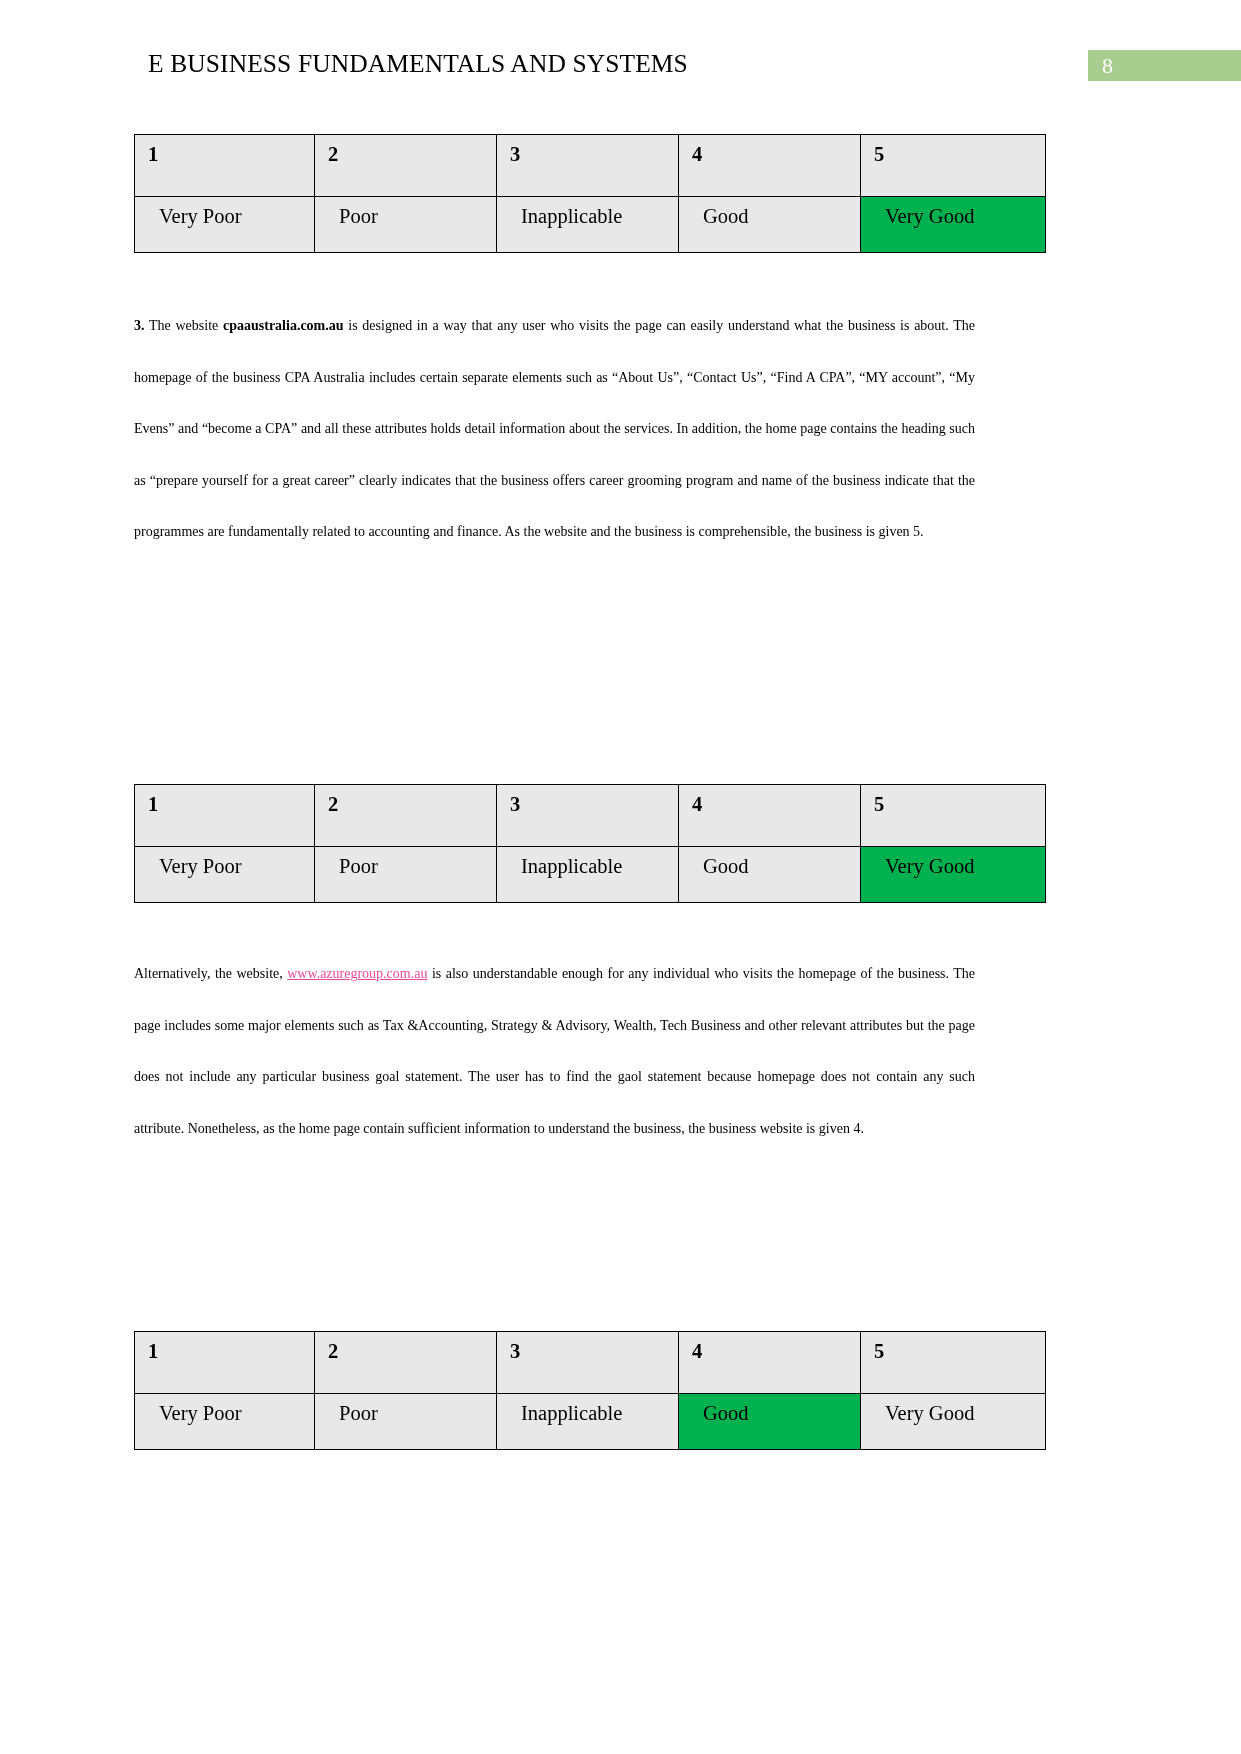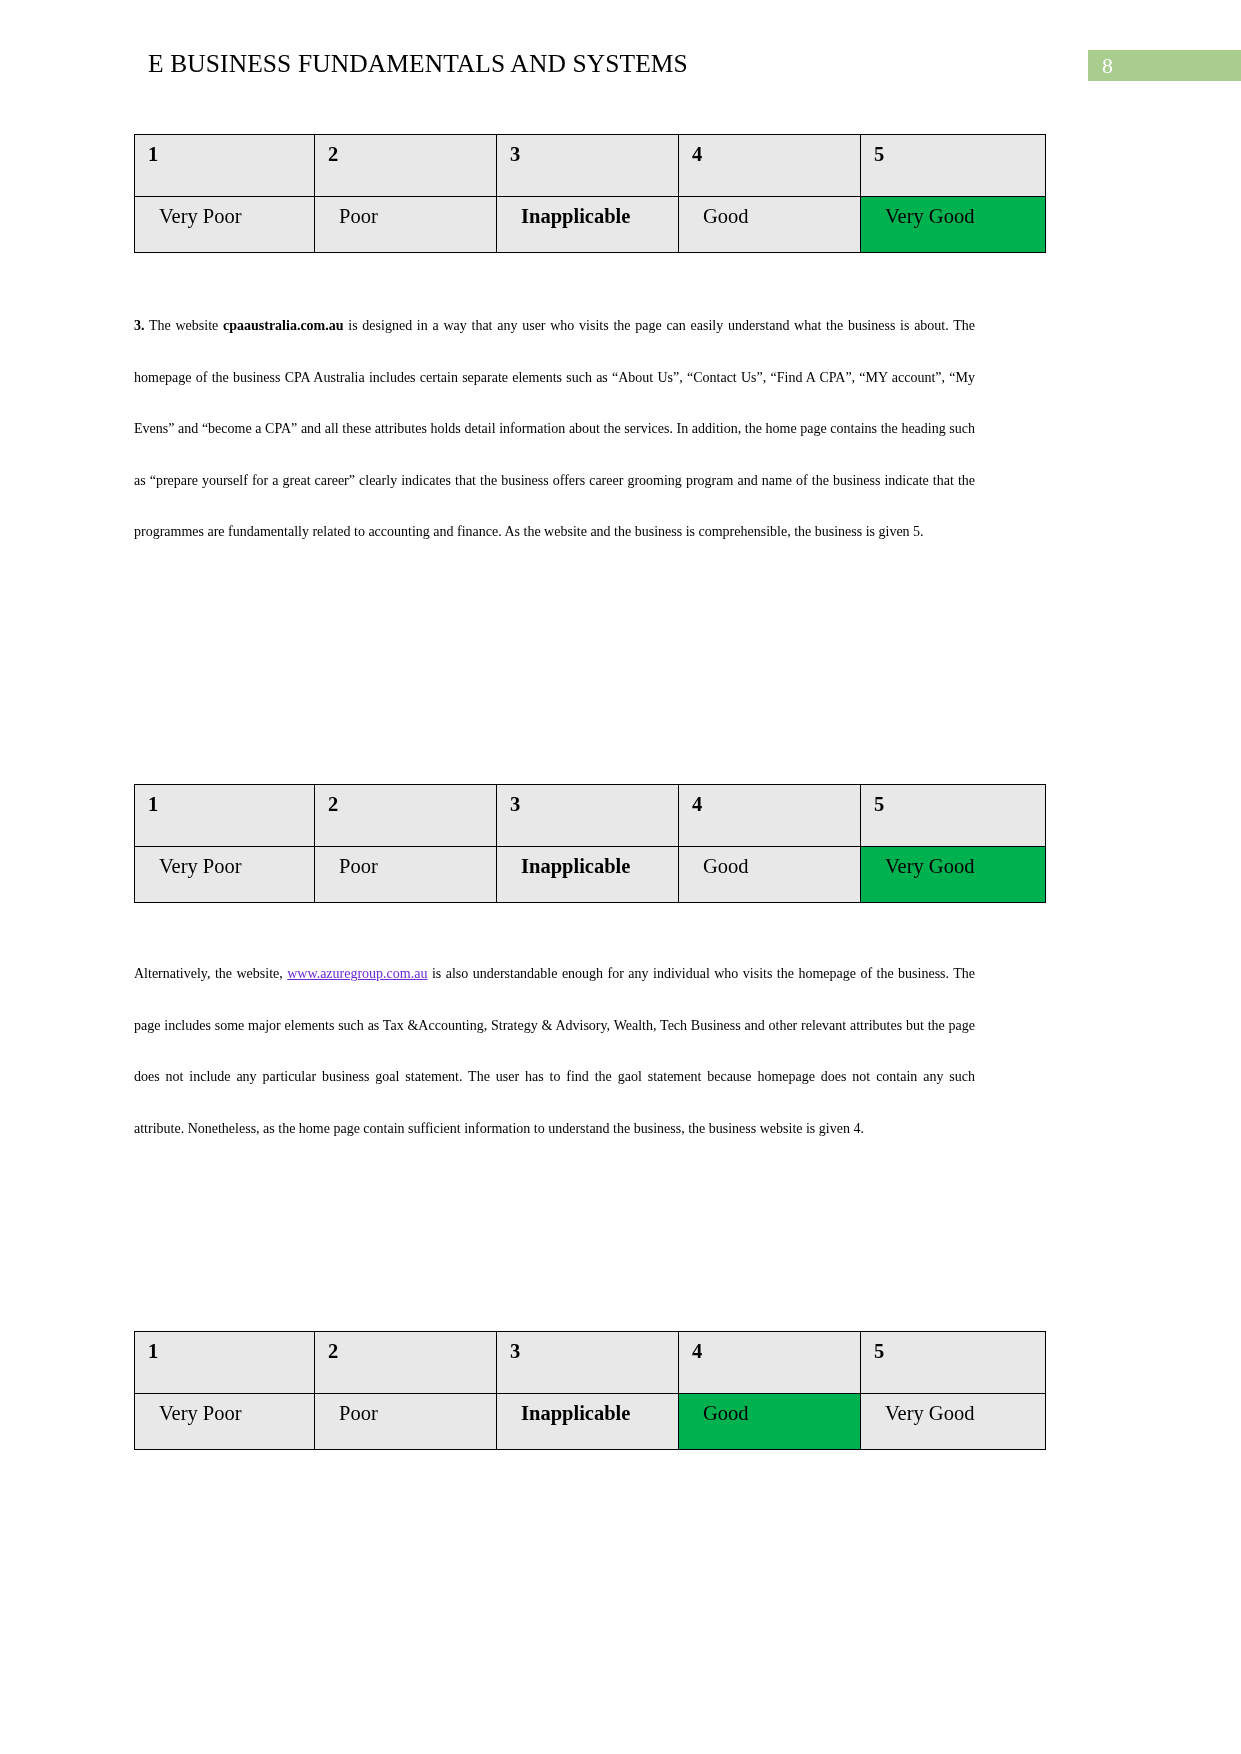--- a/index.html
+++ b/index.html
@@ -84,38 +84,38 @@
   }
   .rating-table tr.label-row td {
     height: 43px;
     padding-left: 24px;
   }
   .rating-table td.selected {
     background: #00B14F;
   }
   .col-1 { width: 166px; }
   .col-2 { width: 168px; }
-  .col-3 { width: 168px; font-weight: bold; }
+  .col-3 { width: 168px; }
   .col-4 { width: 168px; }
   .col-5 { width: 171px; }
 
   
   .para {
     position: absolute;
     left: 134px;
     width: 841px;
     font-size: 14px;
     line-height: 51.5px;
     text-align: justify;
     text-justify: inter-word;
     font-family: "Liberation Serif", "DejaVu Serif", serif;
   }
   .para b { font-weight: bold; }
   .link {
-    color: #6d28d9;
+    color: #ec4899;
     text-decoration: underline;
   }
 
   
   #table-1 { top: 134px; }
   #para-3  { top: 300px; }
   #table-2 { top: 784px; }
   #para-alt{ top: 948px; }
   #table-3 { top: 1331px; }
 </style>

